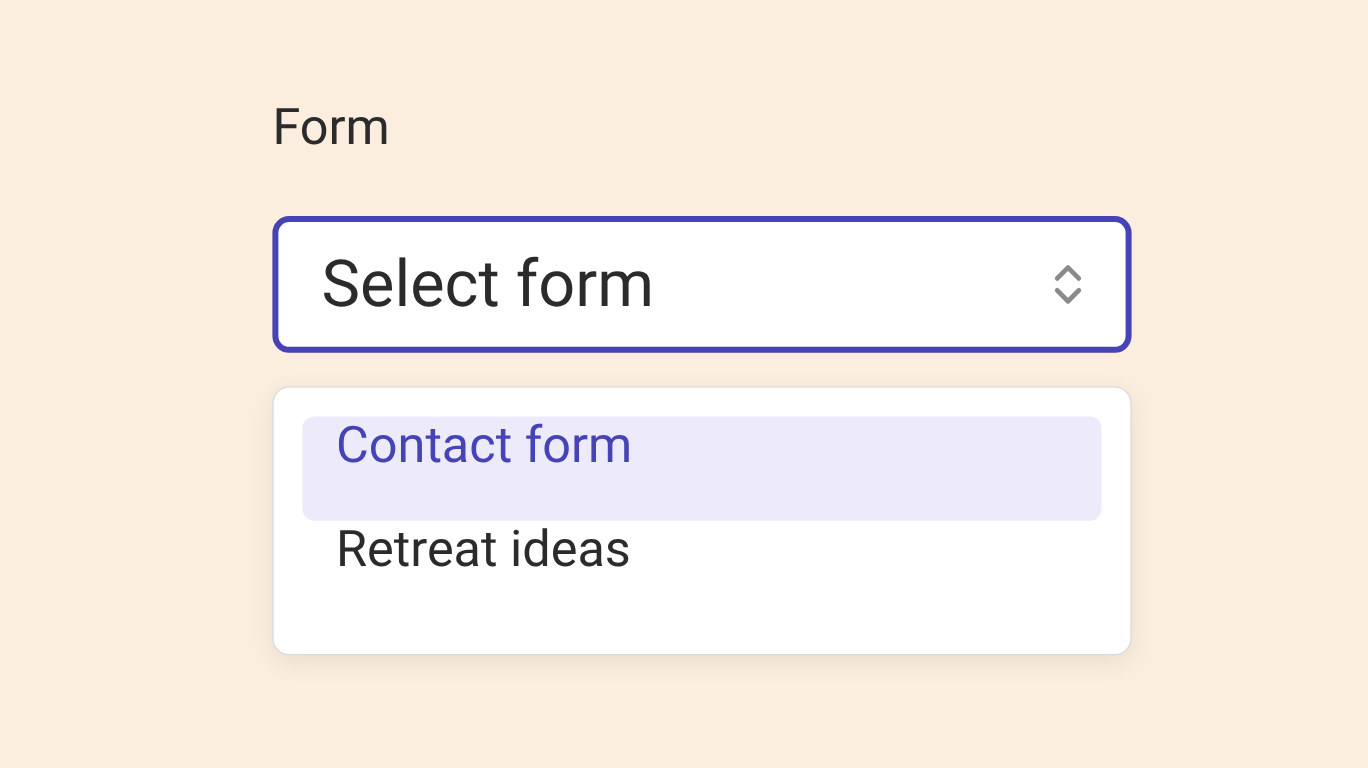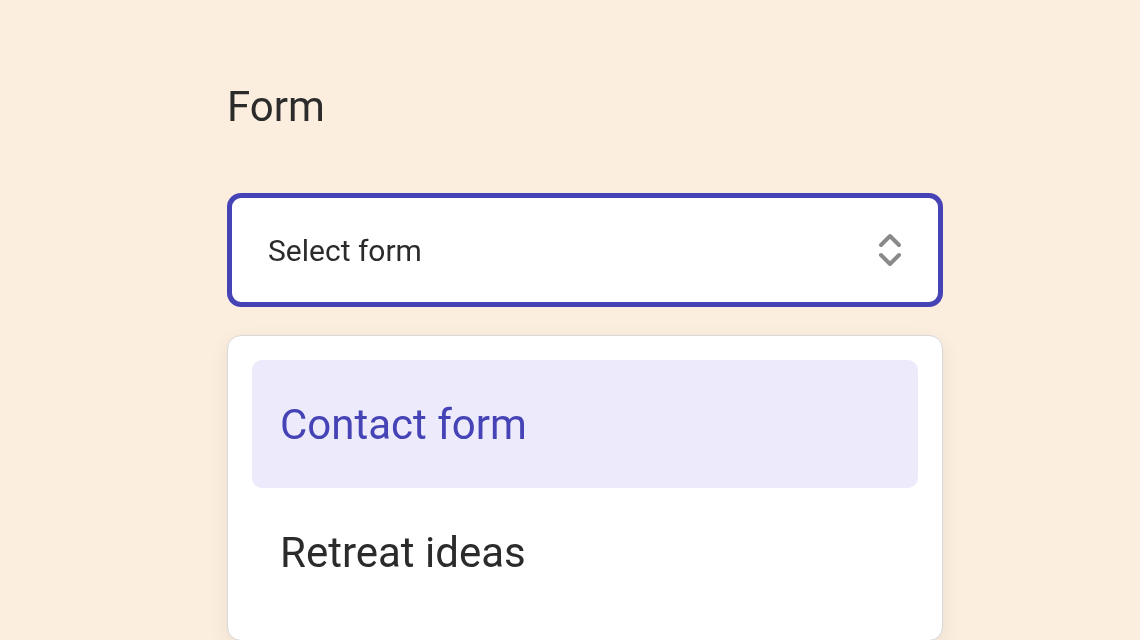--- a/index.html
+++ b/index.html
@@ -19,39 +19,39 @@
 
     .container {
       padding-top: 82px;
       padding-left: 227px;
     }
 
     .form-label {
       font-size: 42px;
       font-weight: 400;
       color: #2b2b2b;
-      margin-bottom: 62px;
+      margin-bottom: 49px;
     }
 
     .select-trigger {
       width: 716px;
       height: 114px;
       background-color: #ffffff;
       border: 5px solid #4543b5;
       border-radius: 14px;
       display: flex;
       align-items: center;
       justify-content: space-between;
       padding-left: 36px;
       padding-right: 34px;
       cursor: pointer;
     }
 
     .select-placeholder {
-      font-size: 30px;
+      font-size: 54px;
       font-weight: 400;
       color: #2b2b2b;
     }
 
     .chevron-icon {
       display: flex;
       flex-direction: column;
       align-items: center;
       justify-content: center;
       gap: 2px;
@@ -66,23 +66,23 @@
       width: 716px;
       margin-top: 28px;
       background-color: #ffffff;
       border: 1px solid #d8d8d8;
       border-radius: 14px;
       padding: 24px;
       box-shadow: 0 6px 20px rgba(0,0,0,0.07);
     }
 
     .option {
-      height: 128px;
+      height: 87px;
       display: flex;
-      align-items: center;
+      align-items: flex-start;
       padding-left: 28px;
       border-radius: 10px;
       font-size: 42px;
       font-weight: 400;
       cursor: pointer;
     }
 
     .option.highlighted {
       background-color: #eceafb;
       color: #4543b5;

